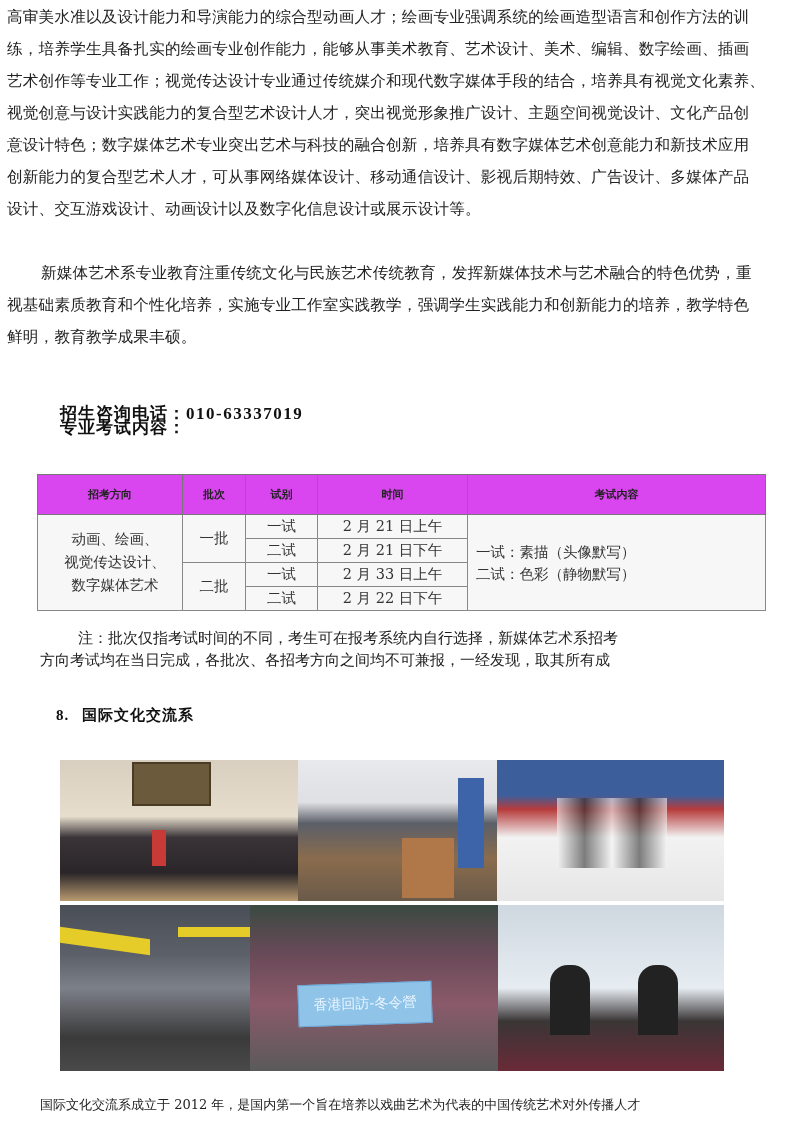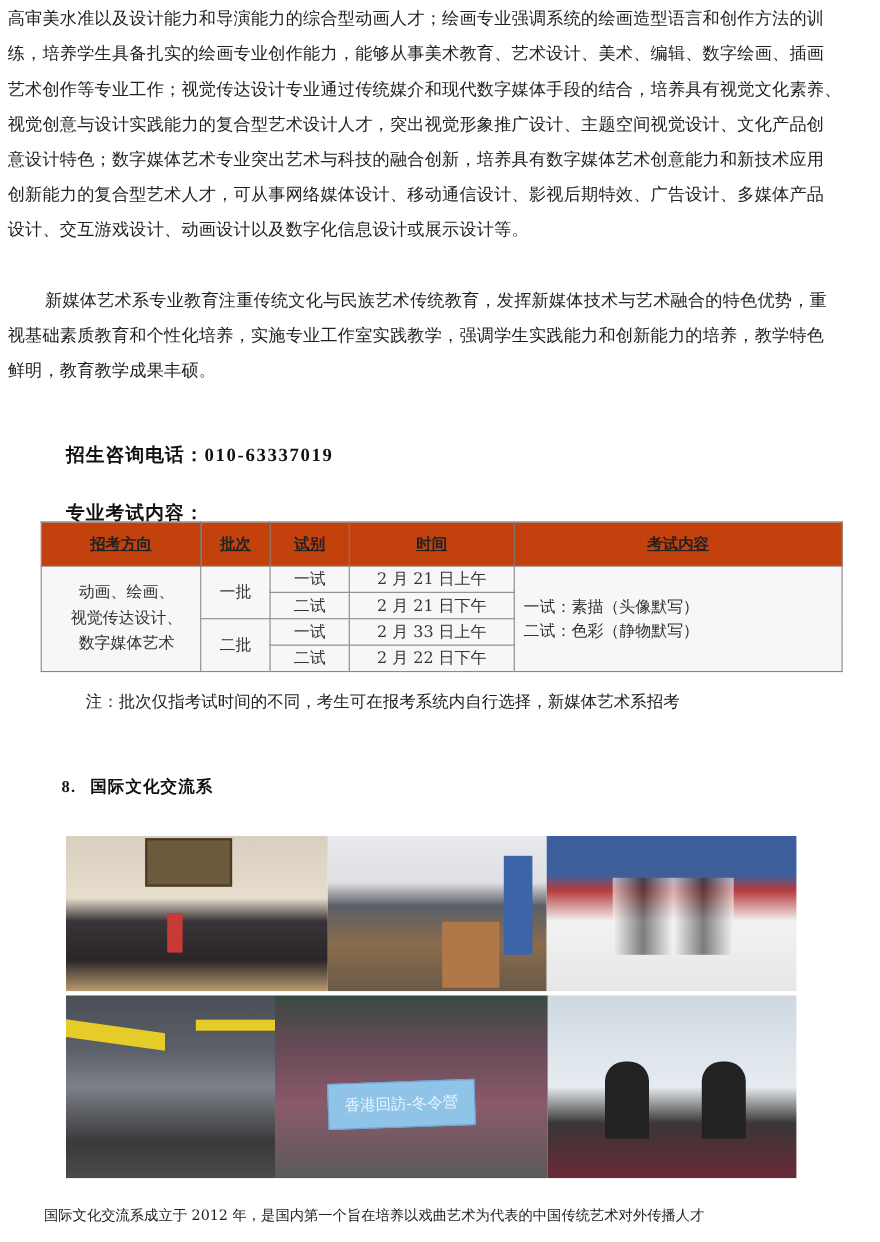--- a/index.html
+++ b/index.html
@@ -6,22 +6,22 @@
   body { width:800px; height:1129px; position:relative; overflow:hidden;
          font-family:"DejaVu Serif", "Liberation Serif", serif; color:#222; }
   .para { position:absolute; left:0; width:800px; font-size:15.6px; line-height:32px;
           letter-spacing:0.2px; margin:0; }
   .line { display:block; white-space:nowrap; height:32px; }
   .indent { padding-left:34px; }
   .heading { position:absolute; left:60px; font-family:Liberation Serif, serif;
              font-weight:bold; font-size:17px; color:#111; white-space:nowrap; letter-spacing:1px; }
   table.exam { position:absolute; left:37px; top:474px; width:729px; border-collapse:collapse;
                font-size:14.5px; color:#333; }
-  table.exam th { background:#c2410c; font-family:"DejaVu Sans","Liberation Sans",sans-serif;
-                  font-weight:bold; height:37px; border:1.5px solid #777; color:#222; font-size:14px;text-decoration:underline; }
+  table.exam th { background:#d946ef; font-family:"DejaVu Sans","Liberation Sans",sans-serif;
+                  font-weight:bold; height:37px; border:1.5px solid #777; color:#222; font-size:11px; }
   table.exam td { border:1px solid #888; height:23px; text-align:center; background:#f7f7f7; padding:0; }
   table.exam td.dir { text-align:center; padding-left:10px; line-height:23px; vertical-align:middle;margin-top:29px; }
   table.exam td.content { text-align:left; padding-left:8px; line-height:22px;margin-top:28px; }
   .note { position:absolute; left:40px; width:750px; font-size:15px; line-height:22px; color:#222;
           font-family:"DejaVu Serif","Liberation Serif",serif; }
   .note .line { height:22px; }
   .note b { font-family:"DejaVu Sans","Liberation Sans",sans-serif; }
   .photos { position:absolute; left:60px; top:760px; width:664px; height:311px; }
   .ph { position:absolute; overflow:hidden; }
   .footer { position:absolute; left:40px; top:1096px; font-size:13px; white-space:nowrap; color:#222; }
@@ -42,21 +42,21 @@
 <div class="para" style="top:257px; left:7px;">
   <span class="line indent">新媒体艺术系专业教育注重传统文化与民族艺术传统教育，发挥新媒体技术与艺术融合的特色优势，重</span>
   <span class="line">视基础素质教育和个性化培养，实施专业工作室实践教学，强调学生实践能力和创新能力的培养，教学特色</span>
   <span class="line">鲜明，教育教学成果丰硕。</span>
 </div>
 
 <div class="heading" style="top:402px;">
   <span>招生咨询电话：</span><span style="letter-spacing:1.5px;">010-63337019</span>
 </div>
 
-<div class="heading" style="top:455px;">专业考试内容：</div>
+<div class="heading" style="top:416px;">专业考试内容：</div>
 
 <table class="exam">
   <colgroup>
     <col style="width:145px">
       <col style="width:63px">
       <col style="width:72px">
       <col style="width:150px">
       <col>
   </colgroup>
   <thead>
@@ -94,20 +94,21 @@
     </tr>
     <tr>
       <td>二试</td>
       <td>2 月 22 日下午</td>
     </tr>
   </tbody>
 </table>
 
 <div class="note" style="top:627px;">
   <span class="line" style="padding-left:38px;">注：批次仅指考试时间的不同，考生可在报考系统内自行选择，新媒体艺术系招考</span>
+  <span class="line">方向考试均在当日完成，各批次、各招考方向之间均不可兼报，一经发现，取其所有成</span>
 </div>
 
 <div class="heading" style="top:706px; left:56px; font-size:15px;">
   <span>8.</span>
   <span style="margin-left:8px;">国际文化交流系</span>
 </div>
 
 <div class="photos">
 
   <div class="ph" style="left:0; top:0; width:238px; height:141px; background:linear-gradient(180deg,#d9cfc0 0%,#e6ddcc 40%,#3a3438 55%,#2a2528 80%,#b89a70 100%);">

